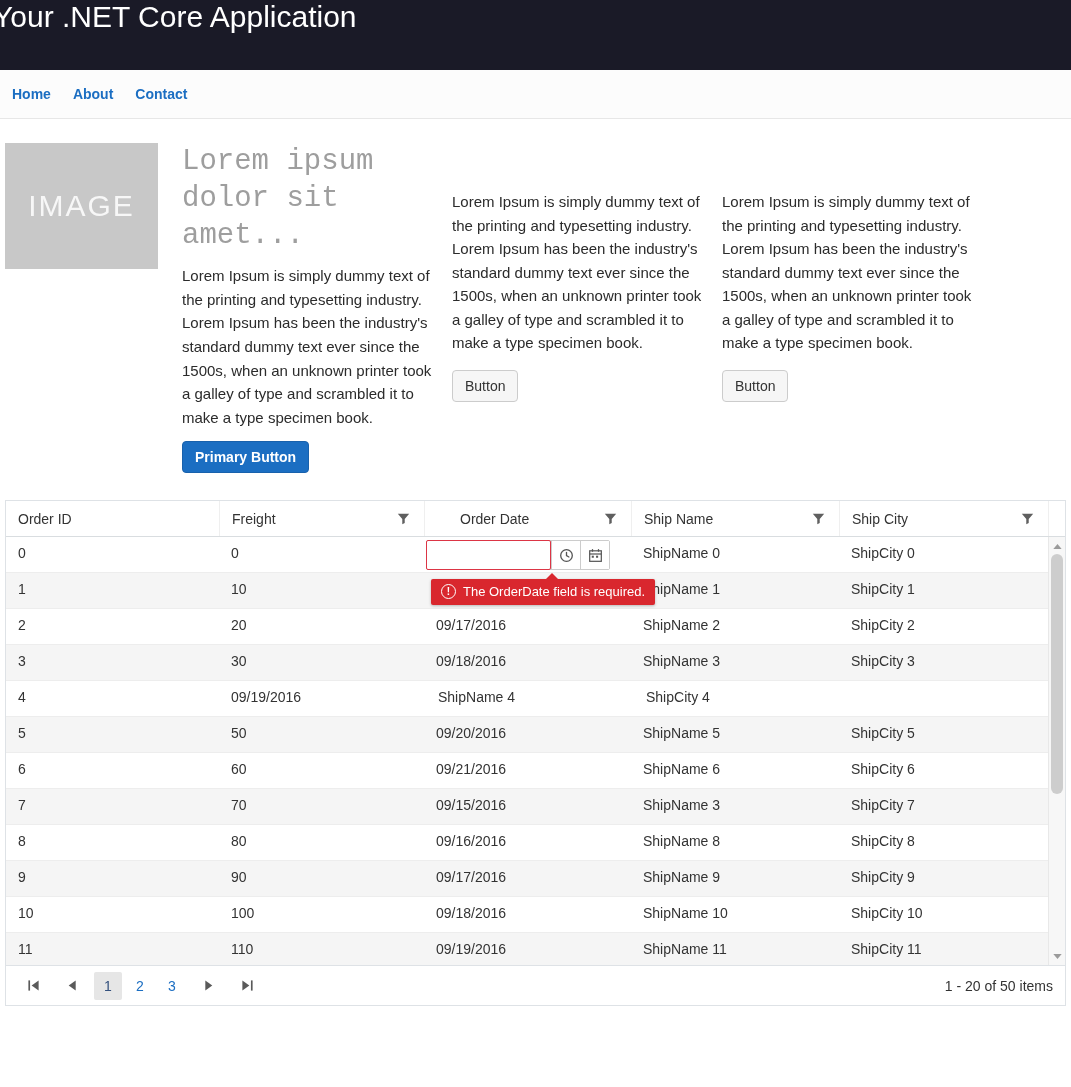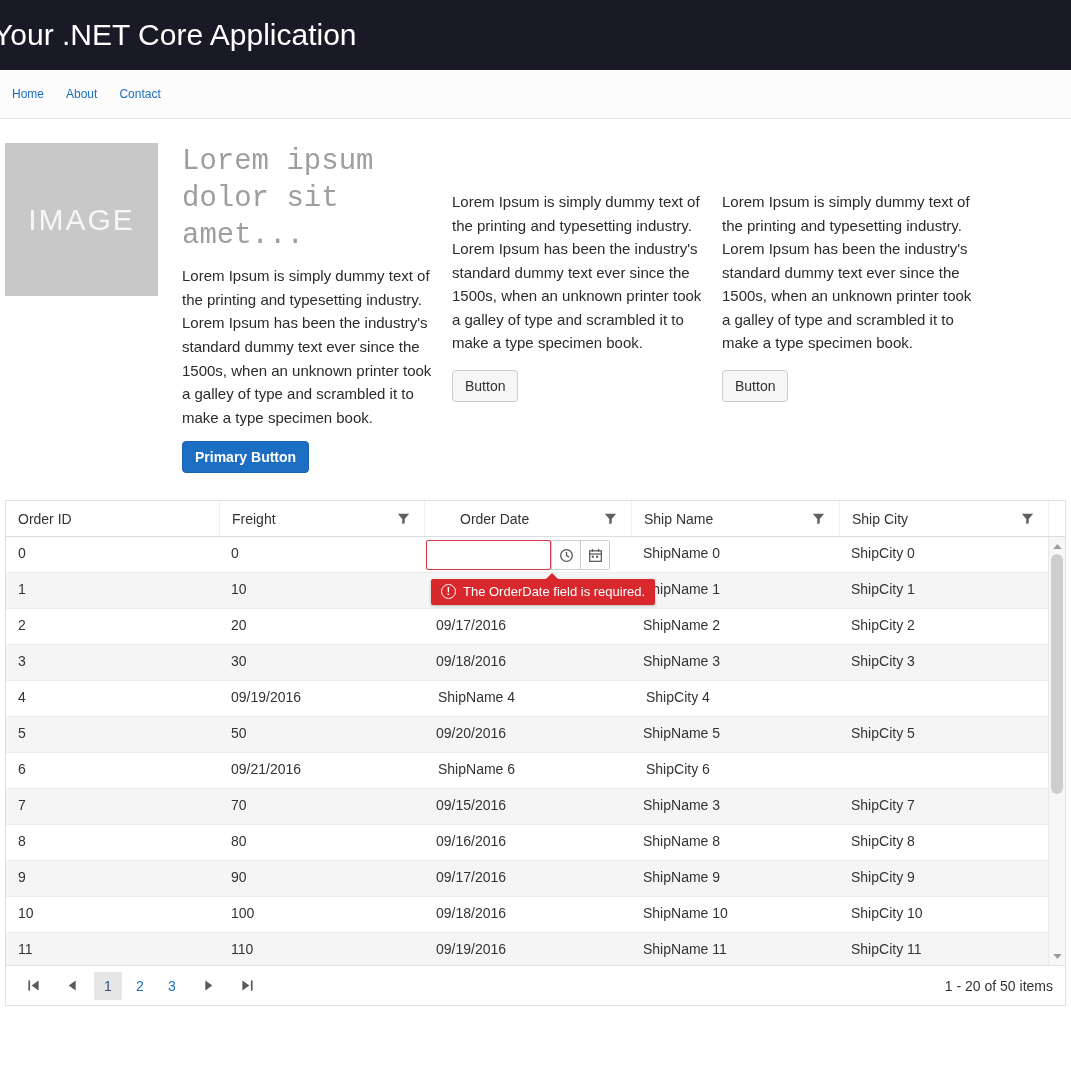--- a/index.html
+++ b/index.html
@@ -2,33 +2,33 @@
 <html><head>
 <meta charset="utf-8">
 <style>
   * { margin:0; padding:0; box-sizing:border-box; }
   html,body { width:1071px; height:1087px; }
   body {
     font-family:"Liberation Sans", sans-serif;
     background:#fff; color:#333; overflow:hidden; position:relative;
   }
   
-  .app-header { height:70px; background:#1a1a27; display:flex; align-items:center; overflow:hidden; }
+  .app-header { height:70px; background:#1a1a27; display:flex; align-items:flex-start; overflow:hidden; }
   .app-title { color:#fff; font-size:30px; font-weight:400; margin-left:-7px; white-space:nowrap; }
   
   .main-nav {
     height:49px; background:#fcfcfc; border-bottom:1px solid #e7e7e7;
     display:flex; align-items:center; padding:0 12px; gap:22px;
   }
-  .nav-link { color:#1b6ec2; font-size:12px; text-decoration:none; cursor:pointer; }
+  .nav-link { color:#1b6ec2; font-size:14px; text-decoration:none; cursor:pointer;font-weight:bold; }
   
   .content { padding:24px 5px 0 5px; }
   .row1 { display:flex; align-items:flex-start; }
   .img-ph {
-    width:153px; height:153px; background:#c8c8c8; flex:none;
+    width:153px; height:126px; background:#c8c8c8; flex:none;
     display:flex; align-items:center; justify-content:center;
     color:rgba(255,255,255,.85); font-size:30px; letter-spacing:2px;
   }
   .col { width:250px; }
   .col1 { margin-left:24px; }
   .col2, .col3 { margin-left:20px; padding-top:47px; }
   .hero-heading { font-size:29px; font-weight:400; color:#9e9e9e; line-height:1.28; margin-bottom:10px;font-family:Liberation Mono, monospace; }
   .para { font-size:15px; line-height:1.57; color:#2b2b2b; }
   .btn { display:inline-block; font-size:14px; border-radius:4px; cursor:pointer; border:1px solid transparent; padding:7px 12px; font-family:inherit; }
   .btn-primary { background:#1b6ec2; border-color:#1861ac; color:#fff; font-weight:bold; margin-top:12px; }
@@ -241,20 +241,21 @@
         </div>
         <div class="g-row alt">
           <div class="g-cell w0">5</div>
           <div class="g-cell w1">50</div>
           <div class="g-cell w2">09/20/2016</div>
           <div class="g-cell w3">ShipName 5</div>
           <div class="g-cell w4">ShipCity 5</div>
         </div>
         <div class="g-row">
           <div class="g-cell w0">6</div>
+          <div class="g-cell w1">60</div>
           <div class="g-cell w2">09/21/2016</div>
           <div class="g-cell w3">ShipName 6</div>
           <div class="g-cell w4">ShipCity 6</div>
         </div>
         <div class="g-row alt">
           <div class="g-cell w0">7</div>
           <div class="g-cell w1">70</div>
           <div class="g-cell w2">09/15/2016</div>
           <div class="g-cell w3">ShipName 3</div>
           <div class="g-cell w4">ShipCity 7</div>

